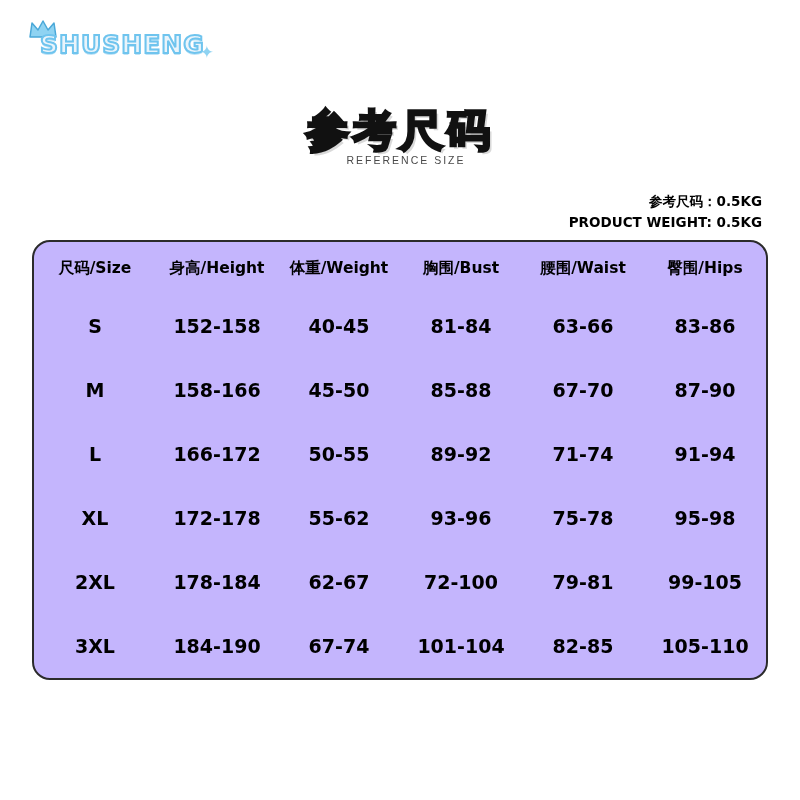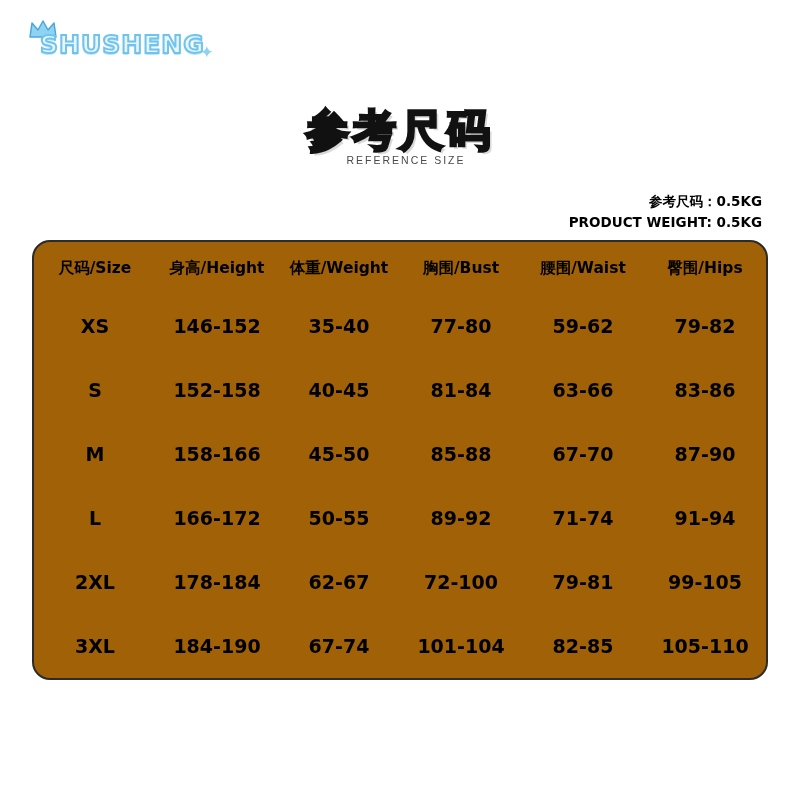--- a/index.html
+++ b/index.html
@@ -102,21 +102,21 @@
   
   .table-card {
     position: absolute;
     left: 32px;
     top: 240px;
     width: 736px;
     height: 440px;
     border: 2px solid #2b2b2b;
     border-radius: 18px;
     box-sizing: border-box;
-    background: #a16207;
+    background: #c4b5fd;
   }
   table.size-table {
     width: 100%;
     height: 100%;
     border-collapse: collapse;
     table-layout: fixed;
   }
   table.size-table th,
   table.size-table td {
     text-align: center;
@@ -168,28 +168,20 @@
         <th>尺码/Size</th>
         <th>身高/Height</th>
         <th>体重/Weight</th>
         <th>胸围/Bust</th>
         <th>腰围/Waist</th>
         <th>臀围/Hips</th>
       </tr>
     </thead>
     <tbody>
       <tr>
-        <td class="size-col">XS</td>
-        <td>146-152</td>
-        <td>35-40</td>
-        <td>77-80</td>
-        <td>59-62</td>
-        <td>79-82</td>
-      </tr>
-      <tr>
         <td class="size-col">S</td>
         <td>152-158</td>
         <td>40-45</td>
         <td>81-84</td>
         <td>63-66</td>
         <td>83-86</td>
       </tr>
       <tr>
         <td class="size-col">M</td>
         <td>158-166</td>
@@ -200,20 +192,28 @@
       </tr>
       <tr>
         <td class="size-col">L</td>
         <td>166-172</td>
         <td>50-55</td>
         <td>89-92</td>
         <td>71-74</td>
         <td>91-94</td>
       </tr>
       <tr>
+        <td class="size-col">XL</td>
+        <td>172-178</td>
+        <td>55-62</td>
+        <td>93-96</td>
+        <td>75-78</td>
+        <td>95-98</td>
+      </tr>
+      <tr>
         <td class="size-col">2XL</td>
         <td>178-184</td>
         <td>62-67</td>
         <td>72-100</td>
         <td>79-81</td>
         <td>99-105</td>
       </tr>
       <tr>
         <td class="size-col">3XL</td>
         <td>184-190</td>

